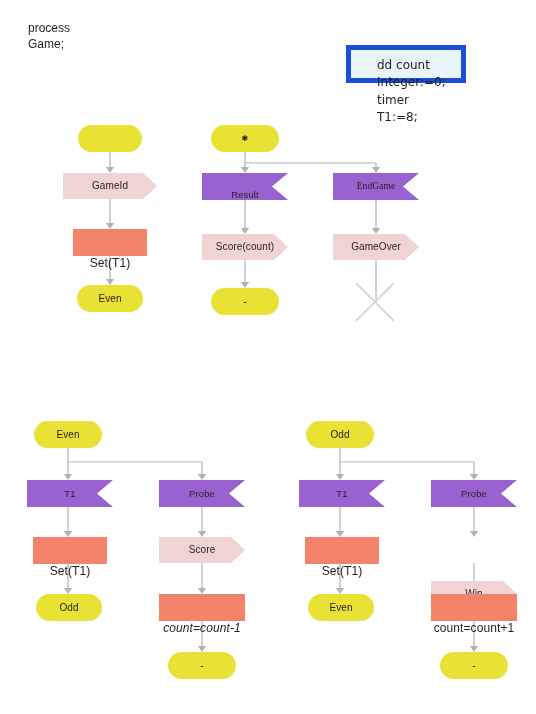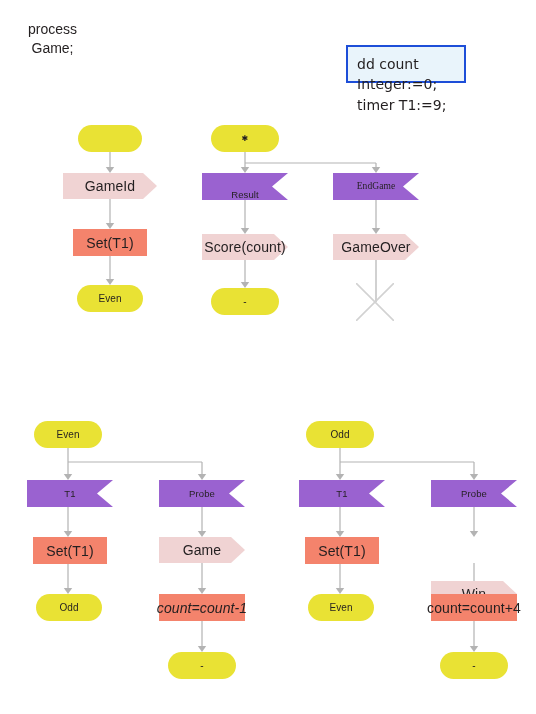--- a/index.html
+++ b/index.html
@@ -31,50 +31,49 @@
     align-items: center;
     justify-content: center;
     font-size: 9.5px;
     color: #231f20;
     letter-spacing: 0.1px;
     line-height: 1;
     pointer-events: none;
     white-space: nowrap;
   }
   .state .node-label { font-size: 10px; }
-  .task  .node-label { font-size: 14px; }
+  .task  .node-label { font-size: 12px; margin-top: 20px; }
   .input .node-label { font-size: 9.5px; }
-  .output .node-label { font-size: 14px; }
+  .output .node-label { font-size: 10px; }
 
   .shape-svg {
     position: absolute;
     left: 0;
     top: 0;
     display: block;
   }
 
   
   #process-title {
     position: absolute;
-    font-size: 14px;
+    font-size: 12px;
     color: #231f20;
     line-height: 1.35;
     white-space: pre;
-    text-align: center;
   }
 
   
   #decl-box {
     position: absolute;
     background: #e9f4fb;
-    border: 2px solid #1d4ed8;
+    border: 5px solid #1d4ed8;
     box-sizing: border-box;
-    padding: 7px 9px;
+    padding: 7px 26px;
     font-family: "DejaVu Sans", sans-serif;
-    font-size: 14px;
+    font-size: 12px;
     color: #231f20;
     line-height: 1.45;
     white-space: pre-line;
   }
 
   
   #connectors {
     position: absolute;
     left: 0;
     top: 0;
@@ -84,21 +83,21 @@
   }
 </style>
 </head>
 <body>
 
 <div id="canvas">
 
   <div id="process-title" style="left:28px; top:20px;">process
 Game;</div>
 
-  <div id="decl-box" style="left:346px; top:45px; width:120px; height:38px;"><span>dd count Integer:=0;</span><br><span>timer T1:=9;</span></div>
+  <div id="decl-box" style="left:346px; top:45px; width:120px; height:38px;"><span>dd count Integer:=0;</span><br><span>timer T1:=8;</span></div>
 
   <svg id="connectors" width="536" height="714" viewBox="0 0 536 714">
       <line x1="110" y1="152" x2="110" y2="168" stroke="#b3b3b3" stroke-width="1.2"></line>
       <polygon points="105.8,167 114.2,167 110,173" fill="#b3b3b3"></polygon>
       <line x1="110" y1="199" x2="110" y2="224" stroke="#b3b3b3" stroke-width="1.2"></line>
       <polygon points="105.8,223 114.2,223 110,229" fill="#b3b3b3"></polygon>
       <line x1="110" y1="256" x2="110" y2="280" stroke="#b3b3b3" stroke-width="1.2"></line>
       <polygon points="105.8,279 114.2,279 110,285" fill="#b3b3b3"></polygon>
       <line x1="245" y1="152" x2="245" y2="163" stroke="#b3b3b3" stroke-width="1.2"></line>
       <line x1="245" y1="163" x2="376" y2="163" stroke="#b3b3b3" stroke-width="1.2"></line>
@@ -240,21 +239,21 @@
       <div class="node input" style="left: 159px; top: 480px; width: 86px; height: 27px;">
         <svg class="shape-svg" width="86" height="27" viewBox="0 0 86 27">
           <polygon points="0,0 86,0 70,13.5 86,27 0,27" fill="#9a62d0"></polygon>
         </svg>
         <span class="node-label">Probe</span>
       </div>
       <div class="node output" style="left: 159px; top: 537px; width: 86px; height: 26px;">
         <svg class="shape-svg" width="86" height="26" viewBox="0 0 86 26">
           <polygon points="0,0 72,0 86,13 72,26 0,26" fill="#f0d3d3"></polygon>
         </svg>
-        <span class="node-label">Game</span>
+        <span class="node-label">Score</span>
       </div>
       <div class="node task" style="left: 159px; top: 594px; width: 86px; height: 27px; font-style: italic;">
         <svg class="shape-svg" width="86" height="27" viewBox="0 0 86 27">
           <rect x="0" y="0" width="86" height="27" fill="#f4836c"></rect>
         </svg>
         <span class="node-label">count=count-1</span>
       </div>
       <div class="node state" style="left: 168px; top: 652px; width: 68px; height: 27px;">
         <svg class="shape-svg" width="68" height="27" viewBox="0 0 68 27">
           <rect x="0" y="0" width="68" height="27" rx="13.5" ry="13.5" fill="#e9e234"></rect>
@@ -294,21 +293,21 @@
       <div class="node output" style="left: 431px; top: 537px; width: 86px; height: 26px; margin-top: 44px;">
         <svg class="shape-svg" width="86" height="26" viewBox="0 0 86 26">
           <polygon points="0,0 72,0 86,13 72,26 0,26" fill="#f0d3d3"></polygon>
         </svg>
         <span class="node-label">Win</span>
       </div>
       <div class="node task" style="left: 431px; top: 594px; width: 86px; height: 27px;">
         <svg class="shape-svg" width="86" height="27" viewBox="0 0 86 27">
           <rect x="0" y="0" width="86" height="27" fill="#f4836c"></rect>
         </svg>
-        <span class="node-label">count=count+4</span>
+        <span class="node-label">count=count+1</span>
       </div>
       <div class="node state" style="left: 440px; top: 652px; width: 68px; height: 27px;">
         <svg class="shape-svg" width="68" height="27" viewBox="0 0 68 27">
           <rect x="0" y="0" width="68" height="27" rx="13.5" ry="13.5" fill="#e9e234"></rect>
         </svg>
         <span class="node-label">-</span>
       </div>
     </div>
 
 </div>

